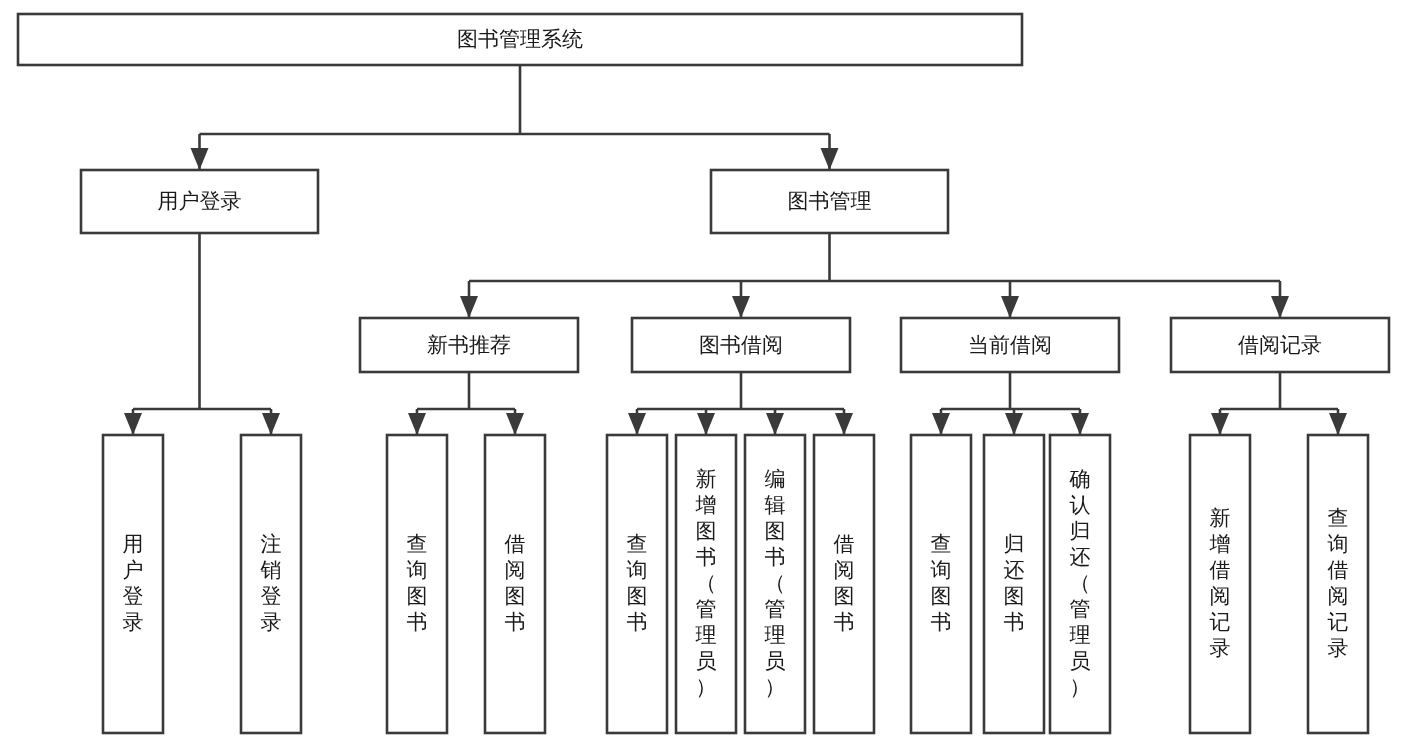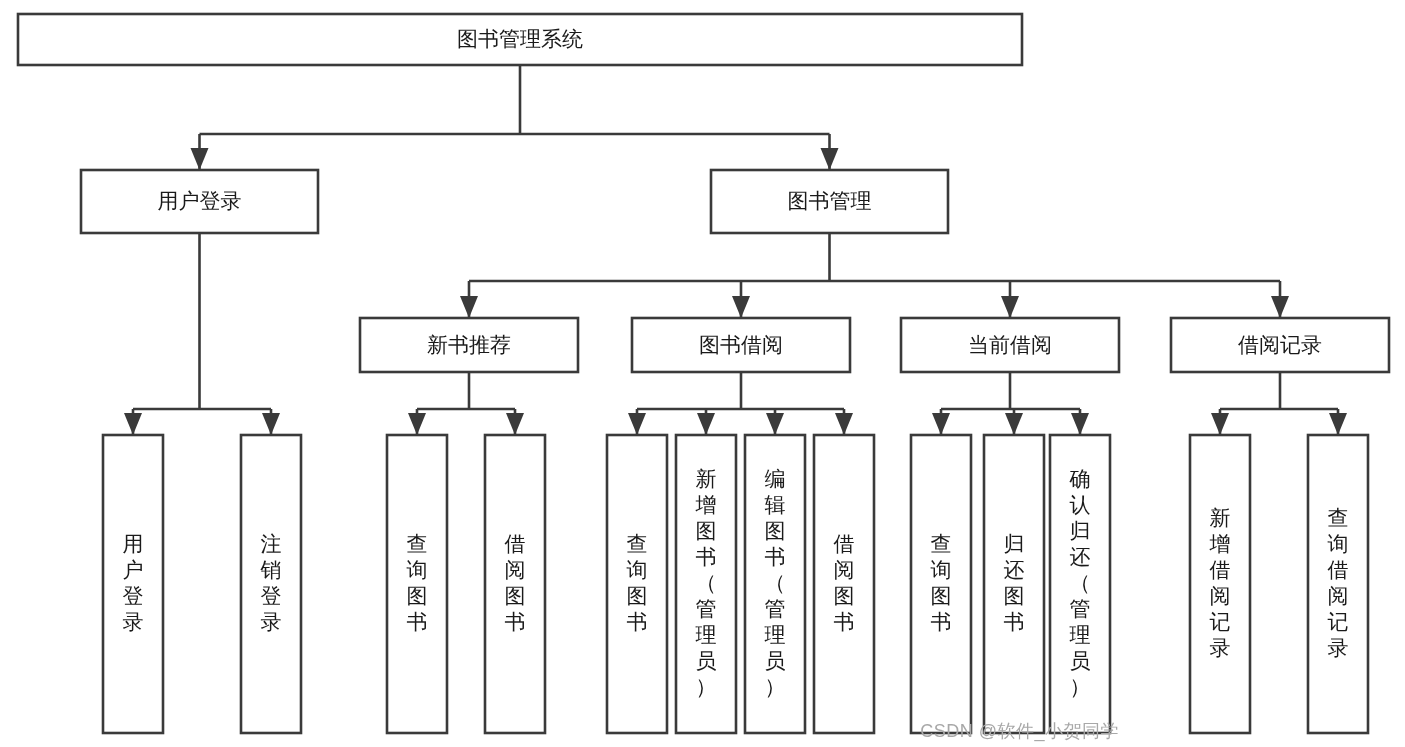--- a/index.html
+++ b/index.html
@@ -167,14 +167,13 @@
         <text x="706" y="0" class="node-label-v-char"><tspan x="706" y="480">新</tspan><tspan x="706" y="506">增</tspan><tspan x="706" y="532">图</tspan><tspan x="706" y="558">书</tspan><tspan x="706" y="584">（</tspan><tspan x="706" y="610">管</tspan><tspan x="706" y="636">理</tspan><tspan x="706" y="662">员</tspan><tspan x="706" y="688">）</tspan></text>
         <text x="775" y="0" class="node-label-v-char"><tspan x="775" y="480">编</tspan><tspan x="775" y="506">辑</tspan><tspan x="775" y="532">图</tspan><tspan x="775" y="558">书</tspan><tspan x="775" y="584">（</tspan><tspan x="775" y="610">管</tspan><tspan x="775" y="636">理</tspan><tspan x="775" y="662">员</tspan><tspan x="775" y="688">）</tspan></text>
         <text x="844" y="0" class="node-label-v-char"><tspan x="844" y="545">借</tspan><tspan x="844" y="571">阅</tspan><tspan x="844" y="597">图</tspan><tspan x="844" y="623">书</tspan></text>
         <text x="941" y="0" class="node-label-v-char"><tspan x="941" y="545">查</tspan><tspan x="941" y="571">询</tspan><tspan x="941" y="597">图</tspan><tspan x="941" y="623">书</tspan></text>
         <text x="1014" y="0" class="node-label-v-char"><tspan x="1014" y="545">归</tspan><tspan x="1014" y="571">还</tspan><tspan x="1014" y="597">图</tspan><tspan x="1014" y="623">书</tspan></text>
         <text x="1080" y="0" class="node-label-v-char"><tspan x="1080" y="480">确</tspan><tspan x="1080" y="506">认</tspan><tspan x="1080" y="532">归</tspan><tspan x="1080" y="558">还</tspan><tspan x="1080" y="584">（</tspan><tspan x="1080" y="610">管</tspan><tspan x="1080" y="636">理</tspan><tspan x="1080" y="662">员</tspan><tspan x="1080" y="688">）</tspan></text>
         <text x="1220" y="0" class="node-label-v-char"><tspan x="1220" y="519">新</tspan><tspan x="1220" y="545">增</tspan><tspan x="1220" y="571">借</tspan><tspan x="1220" y="597">阅</tspan><tspan x="1220" y="623">记</tspan><tspan x="1220" y="649">录</tspan></text>
         <text x="1338" y="0" class="node-label-v-char"><tspan x="1338" y="519">查</tspan><tspan x="1338" y="545">询</tspan><tspan x="1338" y="571">借</tspan><tspan x="1338" y="597">阅</tspan><tspan x="1338" y="623">记</tspan><tspan x="1338" y="649">录</tspan></text>
       </g>
     </svg>
-  <div class="watermark">CSDN @软件_小贺同学</div>
 </div>
 
 </body></html>

